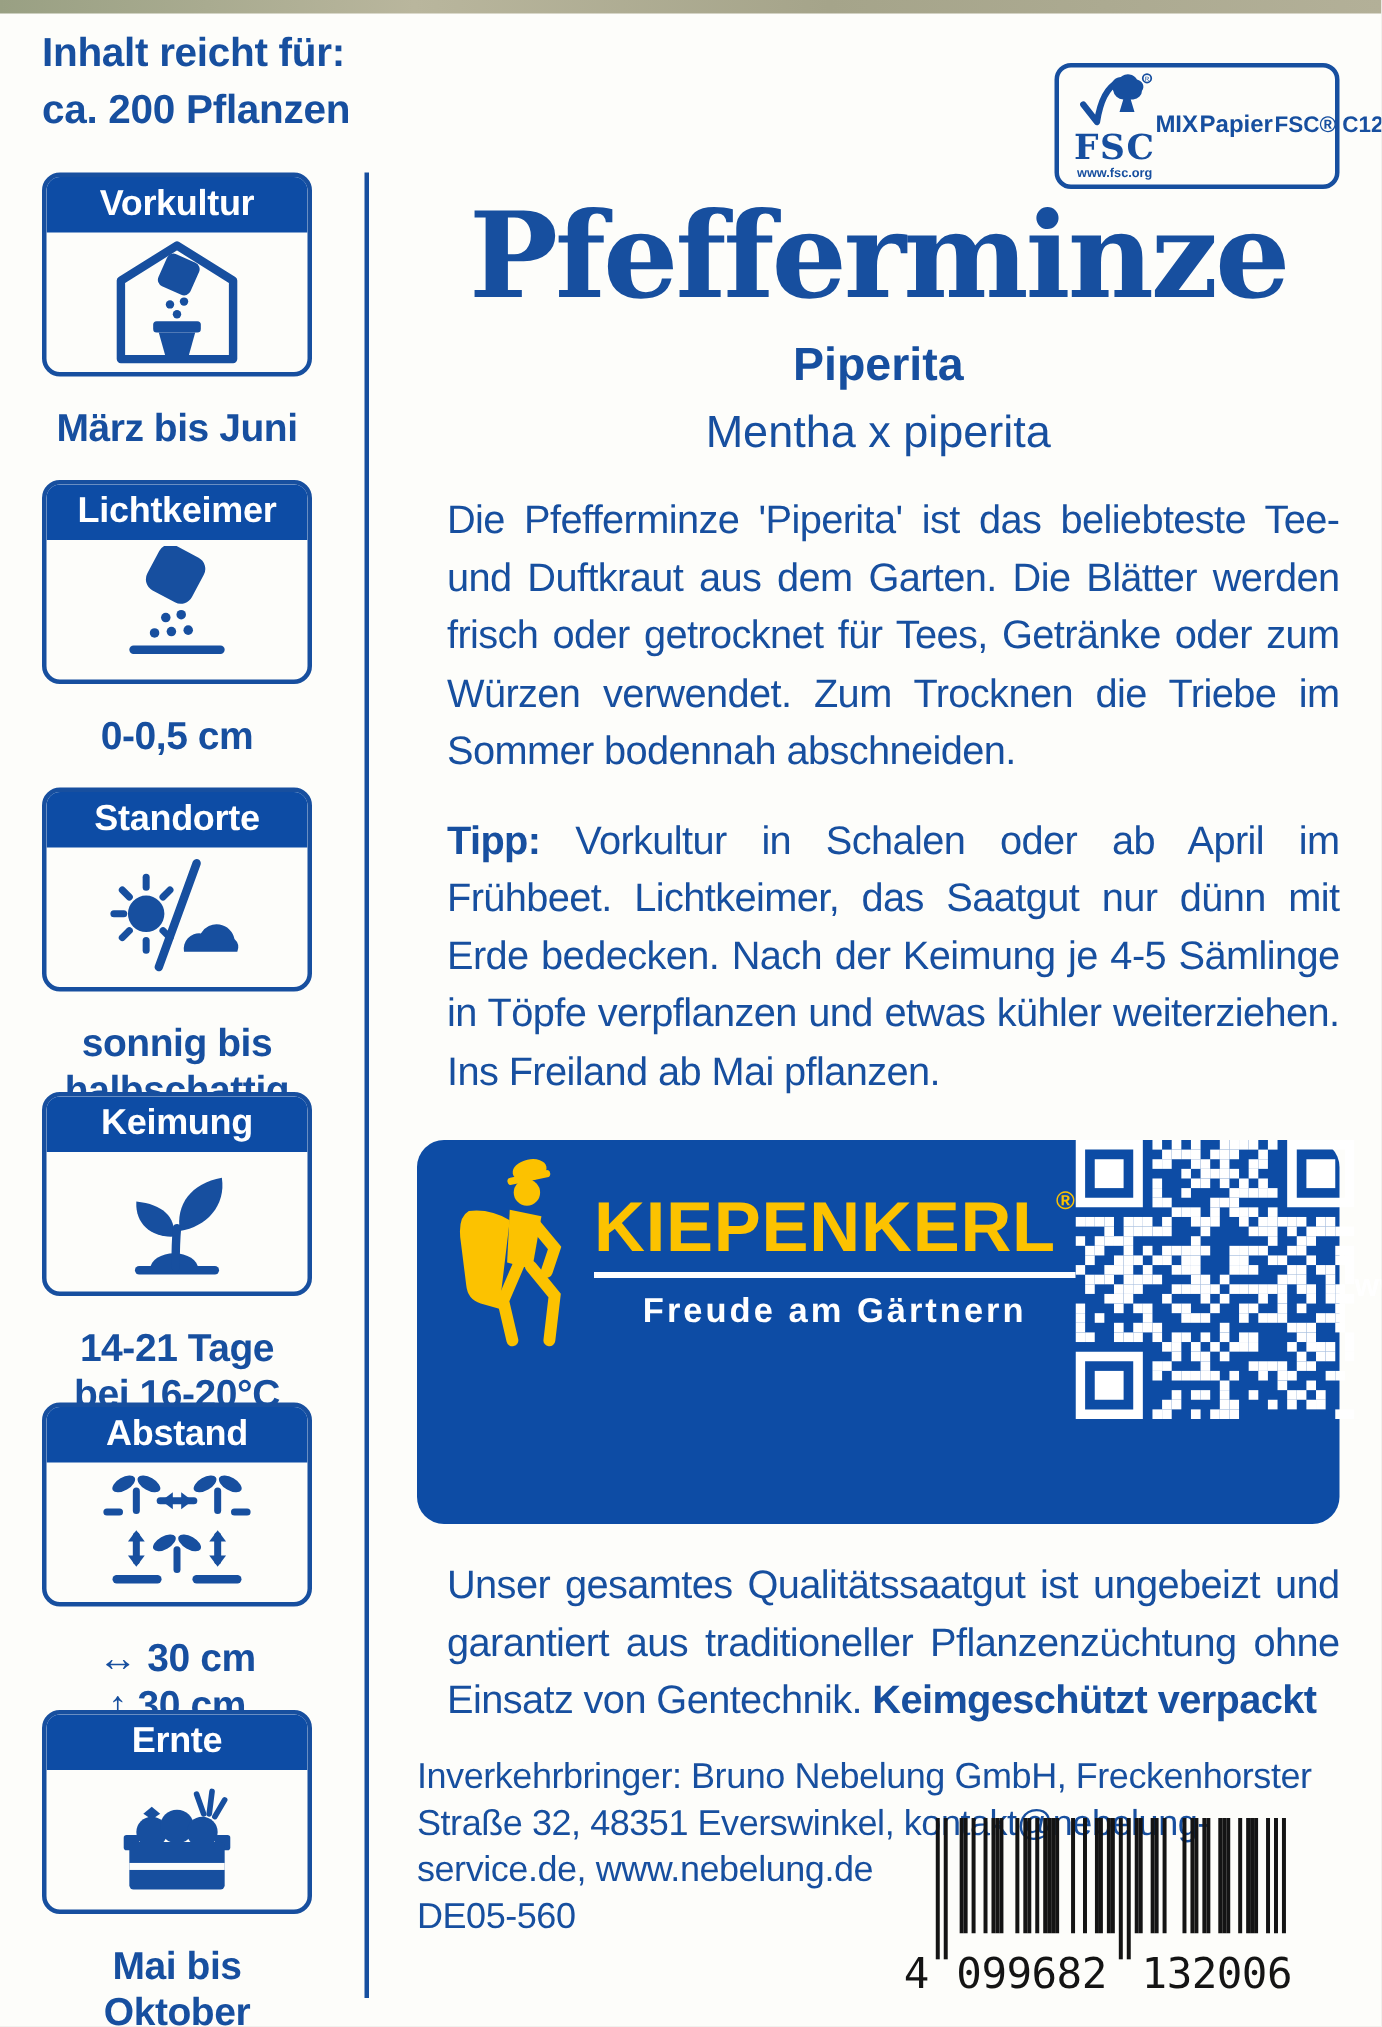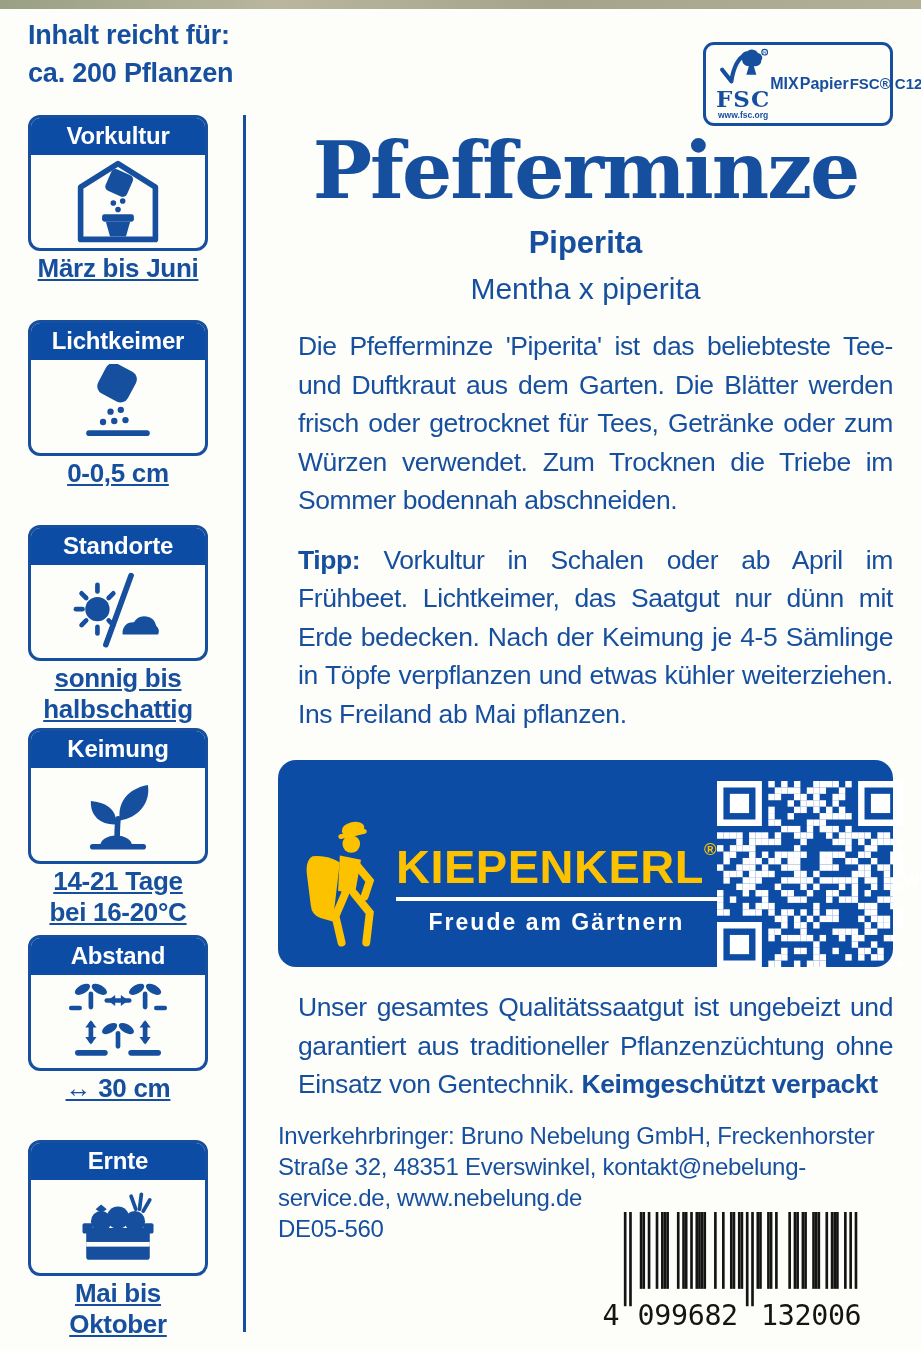--- a/index.html
+++ b/index.html
@@ -26,32 +26,32 @@
   .fsc-acronym{font-family:"DejaVu Serif","Liberation Serif",serif;font-weight:bold;font-size:23px;line-height:22px;letter-spacing:1px;}
   .fsc-url{font-size:8.5px;font-weight:600;}
   .fsc-right{flex:1;text-align:center;display:flex;flex-direction:row;justify-content:center;gap:1px;}
   .fsc-right .l1,.fsc-right .l2{font-size:16px;font-weight:bold;}
   .fsc-right .l3{font-size:15px;font-weight:bold;white-space:nowrap;}
   
   .info{position:absolute;left:28px;width:180px;text-align:center;}
   .card{border:3px solid var(--blue);border-radius:12px;overflow:hidden;background:var(--paper);}
   .card-header{background:var(--fill);color:#fff;font-weight:bold;font-size:24px;padding:4px 0 5px;letter-spacing:-0.2px;}
   .card-icon{height:93px;display:flex;align-items:center;justify-content:center;}
-  .caption{margin-top:2px;font-size:26px;line-height:31px;font-weight:600;letter-spacing:-0.3px;text-decoration:underline;}
+  .caption{margin-top:19px;font-size:26px;line-height:31px;font-weight:600;letter-spacing:-0.3px;}
   .divider{position:absolute;left:243px;top:115px;width:3px;height:1217px;background:var(--blue);}
   
   .main{position:absolute;left:278px;top:128px;width:615px;}
   .title{font-family:"DejaVu Serif","Liberation Serif",serif;font-weight:bold;font-size:79px;line-height:1.08;
     text-align:center;letter-spacing:-2px;white-space:nowrap;}
   .variety{margin-top:12px;text-align:center;font-size:31px;font-weight:bold;}
   .botanical{margin-top:11px;text-align:center;font-size:30px;font-weight:500;}
   .body-text{margin-top:21px;font-size:26.5px;line-height:38.5px;text-align:justify;letter-spacing:-0.4px;font-weight:500;margin-left:20px;}
   .body-text b{font-weight:bold;}
   
-  .banner{margin-top:27px;height:207px;background:var(--fill);border-radius:18px;position:relative;display:flex;align-items:flex-end;padding:0 18px 0 24px;}
+  .banner{margin-top:27px;height:256px;background:var(--fill);border-radius:18px;position:relative;display:flex;align-items:flex-start;padding:0 18px 0 24px;}
   .logo-block{display:flex;align-items:center;}
   .logo-text{margin-left:6px;display:flex;flex-direction:column;align-items:center;}
   .brand-name{color:var(--yellow);font-weight:bold;font-size:47px;letter-spacing:0.5px;line-height:1;white-space:nowrap;}
   .brand-name sup{font-size:17px;vertical-align:28px;}
   .brand-rule{width:100%;height:4px;background:#fff;margin:7px 0 8px;}
   .slogan{color:#fff;font-weight:bold;font-size:23px;letter-spacing:2px;white-space:nowrap;}
   .qr-block{margin-left:auto;display:flex;flex-direction:row;align-items:center;padding-right:2px;}
   .qr-url{margin-top:9px;color:#fff;font-weight:bold;font-size:21px;letter-spacing:0.2px;}
   
   .distributor{margin-top:16px;font-size:24px;line-height:31px;text-align:left;font-weight:500;letter-spacing:-0.3px;}
@@ -207,20 +207,21 @@
           </g>
           <g stroke="#174f9f" stroke-width="6" stroke-linecap="round">
             <line x1="12" y1="79" x2="41" y2="79"></line>
               <line x1="69" y1="79" x2="98" y2="79"></line>
           </g>
         </svg>
       </div>
     </div>
     <div class="caption">
       <div>↔ 30 cm</div>
+      <div>↕ 30 cm</div>
     </div>
   </div>
 
   <div class="info" style="top:1140px">
     <div class="card">
       <div class="card-header">Ernte</div>
       <div class="card-icon">
         <svg class="ic" width="96" height="86" viewBox="0 0 100 92">
           <g fill="#174f9f">
             <circle cx="32" cy="40" r="11"></circle>

